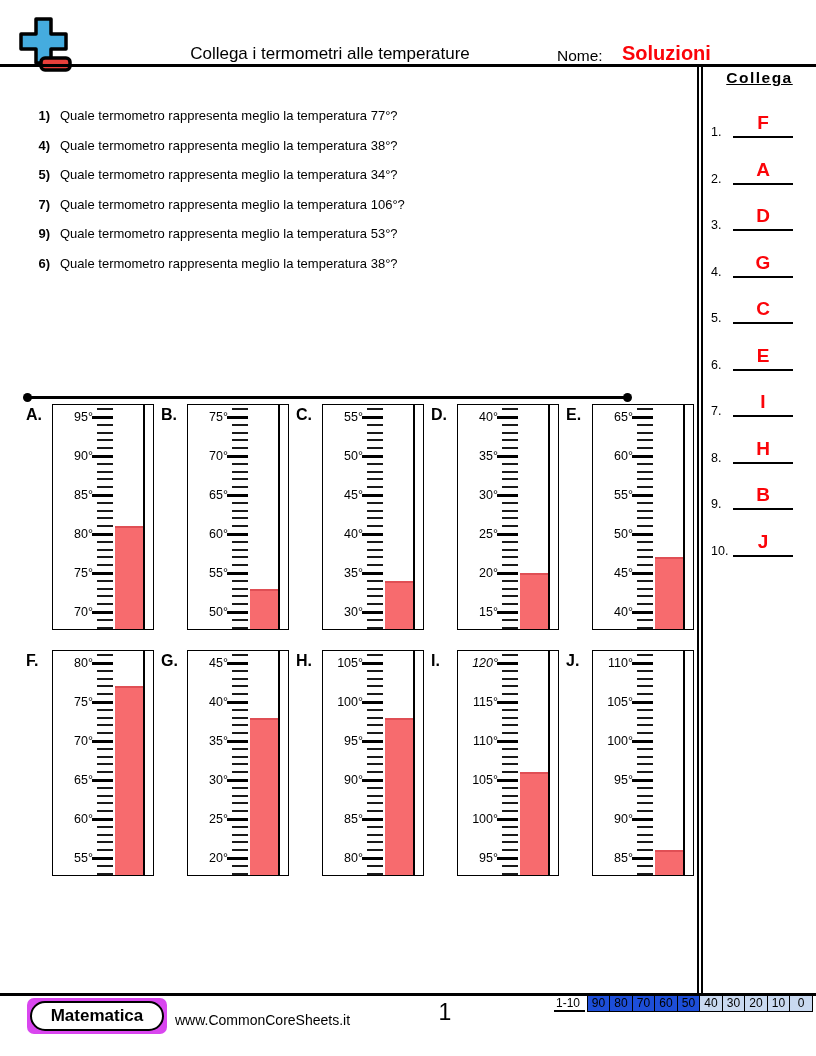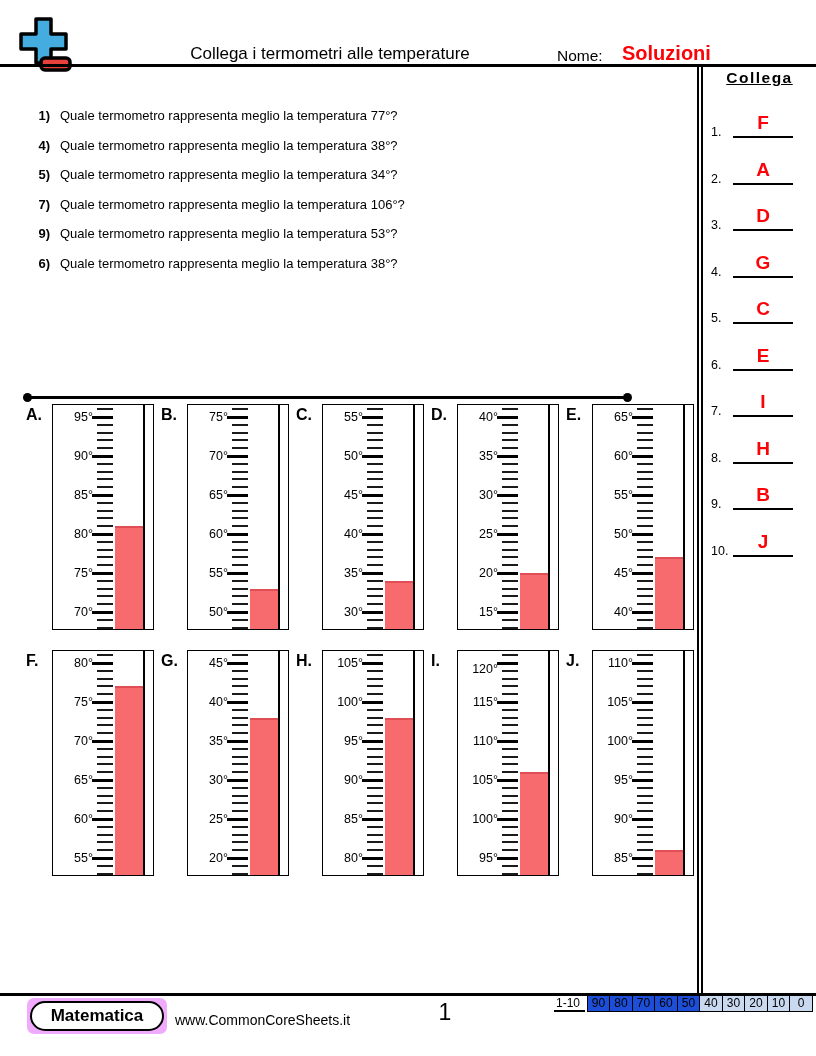--- a/index.html
+++ b/index.html
@@ -44,21 +44,21 @@
 
   
   .answers { position:absolute; left:697px; top:64px; width:119px; height:932px; border-left:6px double #000; }
   .answers-title { margin-top:5px; text-align:center; font-size:15.5px; font-weight:bold; text-decoration:underline; letter-spacing:1.5px; }
   .ans-item { position:absolute; left:0; width:113px; height:30px; }
   .ans-num { position:absolute; left:8px; bottom:1px; font-size:12.5px; }
   .ans-letter { display:block; margin-left:30px; width:60px; text-align:center; font-size:19px; font-weight:bold; color:var(--red,#f00); border-bottom:2px solid #000; height:28px; line-height:26px; }
 
   
   .footer-rule { position:absolute; left:0; top:993px; width:816px; height:3px; background:#000; }
-  .brand-badge { position:absolute; left:27px; top:998px; width:140px; height:36px; background:#f0abfc; border-radius:7px; }
+  .brand-badge { position:absolute; left:27px; top:998px; width:140px; height:36px; background:#d946ef; border-radius:7px; }
   .brand-badge .pill { position:absolute; left:3px; top:3px; right:3px; bottom:3px; background:#fff; border:2.5px solid #000; border-radius:15px; text-align:center; font-size:17px; font-weight:bold; line-height:25px; }
   .website { position:absolute; left:175px; top:1012px; font-size:14px; }
   .page-number { position:absolute; left:415px; top:999px; width:60px; text-align:center; font-size:23px; }
   .score-strip { position:absolute; right:3px; top:995px; display:flex; align-items:stretch; height:17px; }
   .score-label { font-size:12px; line-height:17px; padding:0 5px 0 2px; border-bottom:2px solid #000; margin-right:3px; }
   .score-cell { width:24px; text-align:center; font-size:12px; line-height:15px; border:1.5px solid #000; margin-left:-1.5px; background:#1d4ed8; }
   .score-cell.shaded { background:var(--shade,#c9d9f0); }
 </style>
 </head>
 <body>
@@ -450,21 +450,21 @@
           <div class="t-tick major" style="top: 11px;"></div>
           <div class="t-tick" style="top: 3.2px;"></div>
           <div class="t-tubeline"></div>
           <div class="t-fill" style="top: 66.6px; background: rgb(247, 107, 110);"></div>
         </div>
   </div>
 
   <div class="t-cell">
     <span class="t-letter">I.</span>
     <div class="t-box">
-          <div class="t-label" style="top: 10px;">120°</div>
+          <div class="t-label" style="top: 4px; font-style: italic;">120°</div>
           <div class="t-label" style="top: 43px;">115°</div>
           <div class="t-label" style="top: 82px;">110°</div>
           <div class="t-label" style="top: 121px;">105°</div>
           <div class="t-label" style="top: 160px;">100°</div>
           <div class="t-label" style="top: 199px;">95°</div>
           <div class="t-tick" style="top: 221.6px;"></div>
           <div class="t-tick" style="top: 213.8px;"></div>
           <div class="t-tick major" style="top: 206px;"></div>
           <div class="t-tick" style="top: 198.2px;"></div>
           <div class="t-tick" style="top: 190.4px;"></div>

